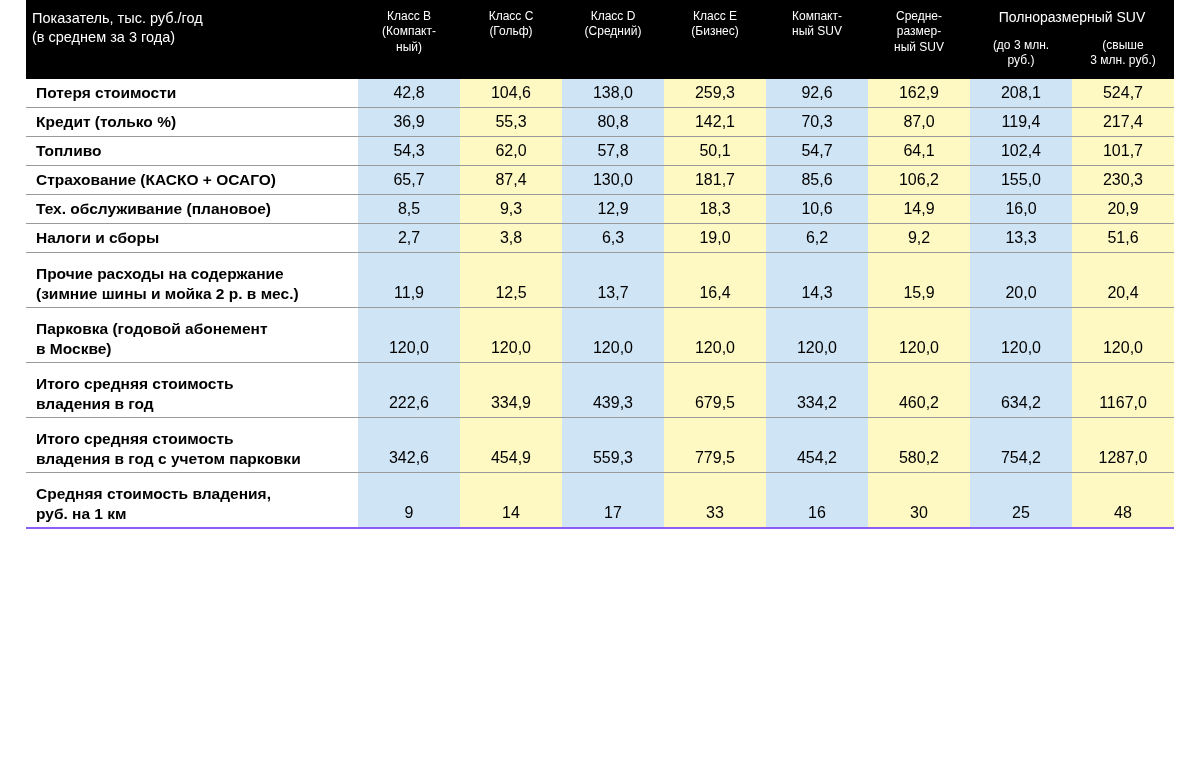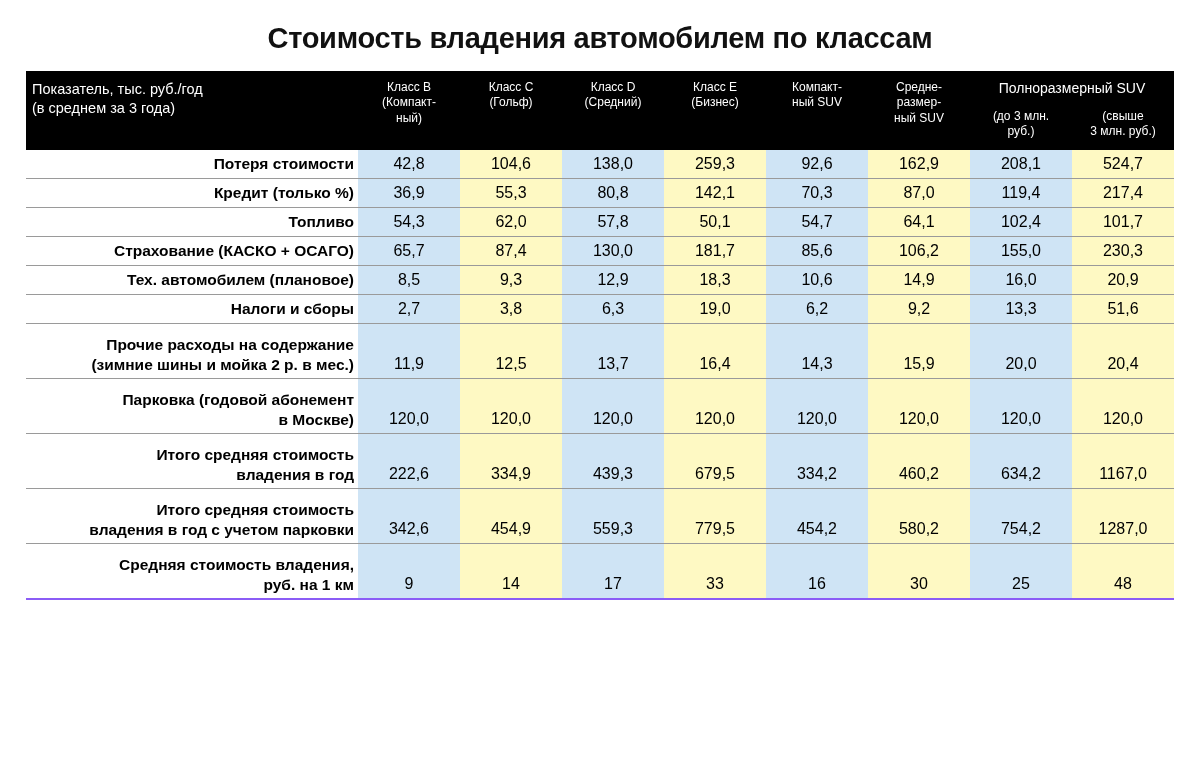--- a/index.html
+++ b/index.html
@@ -63,21 +63,21 @@
   table.cost tbody td {
     border-bottom: 1px solid #9a9a9a;
     padding: 3px 4px;
     text-align: center;
     vertical-align: bottom;
     line-height: 1.3;
     height: 22px;
     font-size: 16px;
   }
   table.cost tbody td.rowlabel {
-    text-align: right;
+    text-align: left;
     font-weight: bold;
     padding-left: 10px;
     font-size: 15.5px;
     background: #ffffff;
     vertical-align: bottom;
   }
   table.cost tbody tr td.v-shade {
     background: #cfe4f5;
   }
   table.cost tbody tr td.v-plain {
@@ -97,21 +97,20 @@
     border-bottom: 2px solid #8b5cf6;
   }
   col.c0 { width: 332px; }
   col.cv { width: 102px; }
 </style>
 </head>
 <body>
 
 <div class="page">
 
-  <div class="title">Стоимость владения автомобилем по классам</div>
 
   <div class="table-wrap">
     <table class="cost">
       <colgroup>
         <col class="c0">
         <col class="cv">
           <col class="cv">
           <col class="cv">
           <col class="cv">
         <col class="cv">
@@ -205,21 +204,21 @@
           <td class="v-shade">65,7</td>
           <td class="v-plain">87,4</td>
           <td class="v-shade">130,0</td>
           <td class="v-plain">181,7</td>
           <td class="v-shade">85,6</td>
           <td class="v-plain">106,2</td>
           <td class="v-shade">155,0</td>
           <td class="v-plain">230,3</td>
         </tr>
         <tr>
-          <td class="rowlabel">Тех. автомобилем (плановое)</td>
+          <td class="rowlabel">Тех. обслуживание (плановое)</td>
           <td class="v-shade">8,5</td>
           <td class="v-plain">9,3</td>
           <td class="v-shade">12,9</td>
           <td class="v-plain">18,3</td>
           <td class="v-shade">10,6</td>
           <td class="v-plain">14,9</td>
           <td class="v-shade">16,0</td>
           <td class="v-plain">20,9</td>
         </tr>
         <tr>

